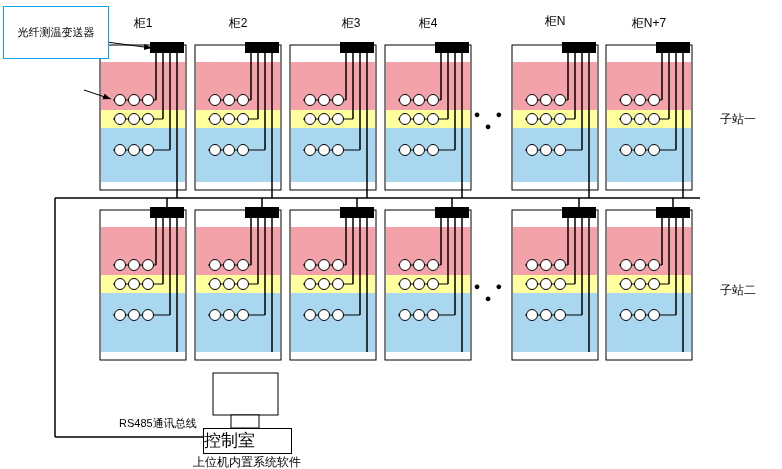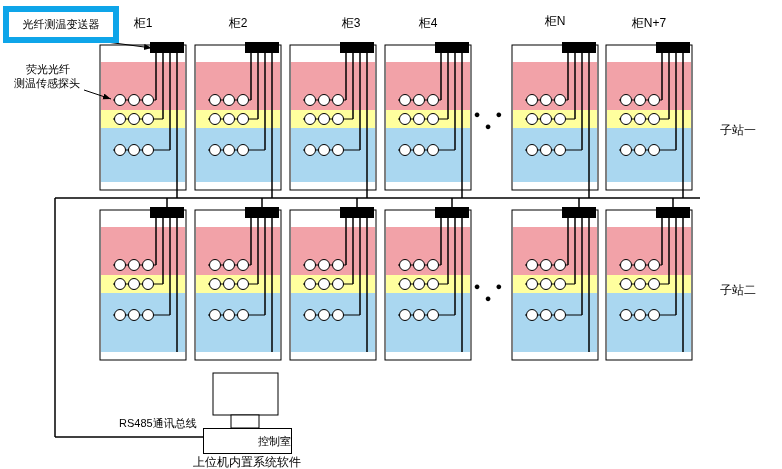--- a/index.html
+++ b/index.html
@@ -1,25 +1,25 @@
 <!DOCTYPE html>
 <html><head>
 <meta charset="utf-8">
 <style>
   html,body{margin:0;padding:0;background:#fff;}
   body{font-family:"Liberation Sans","DejaVu Sans",sans-serif;color:#000;}
   #stage{position:relative;width:782px;height:469px;background:#fff;overflow:hidden;}
   .abs{position:absolute;}
-  .note-box{border:6px solid #0ea5e9;background:#fff;text-align:center;font-size:11px;line-height:15px;padding:5px 2px;}
+  .note-box{border:1px solid #0ea5e9;background:#fff;text-align:center;font-size:11px;line-height:15px;padding:18px 2px;}
   .plain-note{font-size:11px;line-height:14px;}
   .cab-label{font-size:12px;text-align:center;width:86px;}
   .sub-label{font-size:12px;}
   .dots{font-size:11px;font-weight:bold;letter-spacing:6px;text-align:center;width:46px;}
   .bus-label{font-size:11px;}
-  .ctrl-box{border:1px solid #000;background:#fff;text-align:right;font-size:11px;line-height:24px;width:87px;height:24px;}
+  .ctrl-box{border:1px solid #000;background:#fff;text-align:left;font-size:17px;line-height:24px;width:87px;height:24px;}
   .sw-label{font-size:12px;text-align:center;width:170px;}
   svg{position:absolute;left:0;top:0;}
 </style>
 </head>
 <body>
 
 <div id="stage">
 
   <svg id="diagram" width="782" height="469">
       <defs>
@@ -291,36 +291,32 @@
       <rect x="213" y="373" width="65" height="42" fill="#ffffff" stroke="#000000" stroke-width="1"></rect>
       <rect x="231" y="415" width="28" height="13" fill="#ffffff" stroke="#000000" stroke-width="1"></rect>
       <line x1="76" y1="38" x2="152" y2="48" stroke="#000000" stroke-width="1" marker-end="url(#arrow)"></line>
       <line x1="84" y1="90" x2="111" y2="99" stroke="#000000" stroke-width="1" marker-end="url(#arrow)"></line>
     </svg>
 
   <div class="abs note-box" style="left:3px;top:6px;width:100px;">
     <div>光纤测温变送器</div>
   </div>
 
-  <div class="abs plain-note" style="left:14px;top:62px;width:80px;">
-    <div style="padding-left:12px;">荧光光纤</div>
-    <div>测温传感探头</div>
-  </div>
 
   <div class="abs cab-label" style="left:100px;top:15px;">柜1</div>
   <div class="abs cab-label" style="left:195px;top:15px;">柜2</div>
   <div class="abs cab-label" style="left:308px;top:15px;">柜3</div>
   <div class="abs cab-label" style="left:385px;top:15px;">柜4</div>
   <div class="abs cab-label" style="left:512px;top:13px;text-align:center;">柜N</div>
   <div class="abs cab-label" style="left:606px;top:15px;">柜N+7</div>
 
   <div class="abs dots" style="left:468px;top:108px;">● ● ●</div>
   <div class="abs dots" style="left:468px;top:280px;">● ● ●</div>
 
-  <div class="abs sub-label" style="left:720px;top:122px;">子站一</div>
+  <div class="abs sub-label" style="left:720px;top:111px;">子站一</div>
   <div class="abs sub-label" style="left:720px;top:282px;text-align:right;">子站二</div>
 
   <div class="abs bus-label" style="left:88px;top:416px;margin-left:31px;">RS485通讯总线</div>
 
   <div class="abs ctrl-box" style="left:203px;top:428px;">控制室</div>
 
   <div class="abs sw-label" style="left:162px;top:454px;">上位机内置系统软件</div>
 
 </div>
 

